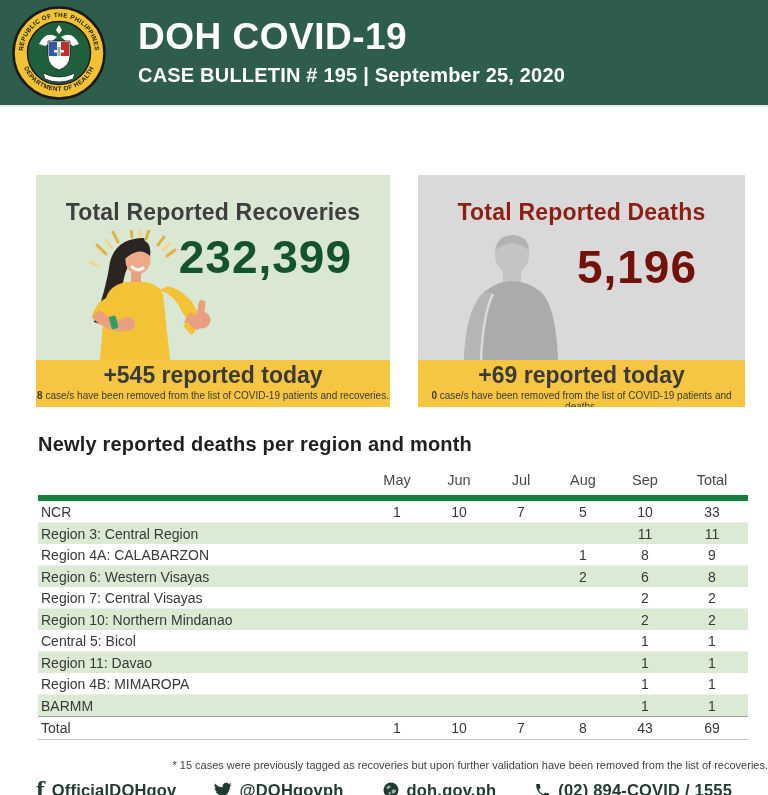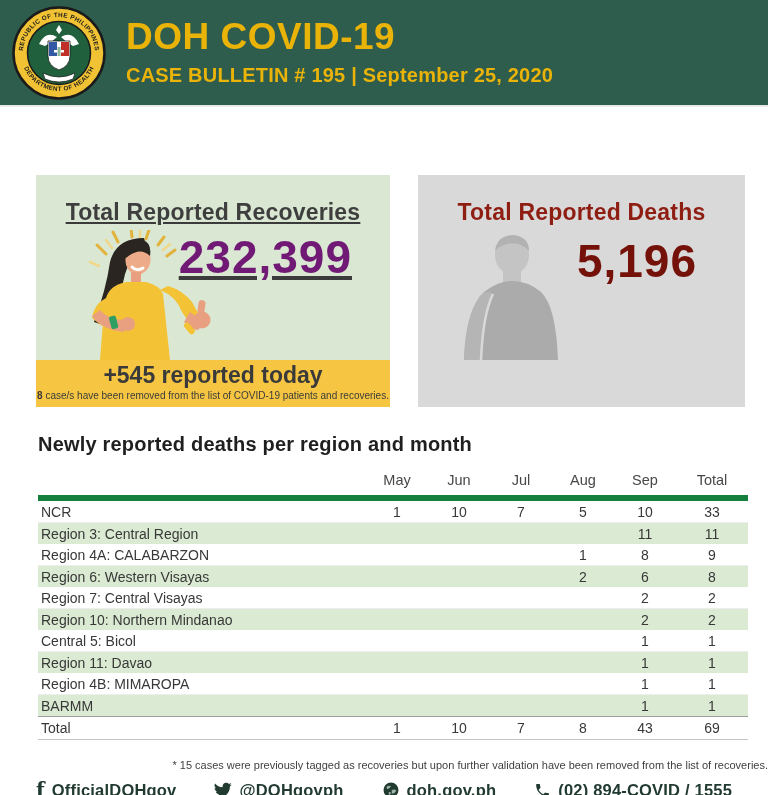--- a/index.html
+++ b/index.html
@@ -12,34 +12,34 @@
     overflow: hidden;
   }
   
   .header {
     height: 107px; background: #2e5c4d;
     display: flex; align-items: center;
     padding-left: 12px;
     border-bottom: 2px solid #e8e8e8;
   }
   .seal { width: 94px; height: 94px; flex: 0 0 auto; }
-  .header-text { margin-left: 20px; color: #eab308; }
+  .header-text { margin-left: 32px; color: #ffffff; }
   .header-title { font-size: 37px; font-weight: bold; letter-spacing: .5px; line-height: 1.05; }
   .header-subtitle { font-size: 20px; font-weight: bold; margin-top: 8px; letter-spacing: .2px; }
 
   
   .cards { display: flex; gap: 28px; margin: 68px 23px 0 36px; }
   .card { position: relative; height: 232px; overflow: hidden; }
-  .card-recoveries { flex: 0 0 354px; background: #dae8d3; text-decoration: underline; }
+  .card-recoveries { flex: 0 0 354px; background: #dae8d3; }
   .card-deaths { flex: 1; background: #d9d9d9; }
   .card-title { text-align: center; font-size: 23px; font-weight: bold; margin-top: 24px; color: #3e3e3e; letter-spacing: .2px; }
   .card-deaths .card-title { color: #8e1d12; }
-  .card-value { font-size: 46px; font-weight: bold; letter-spacing: 1px; color: #701a75; }
+  .card-value { font-size: 46px; font-weight: bold; letter-spacing: 1px; color: #14532d; }
   .card-recoveries .card-value { text-align: right; padding-right: 38px; margin-top: 4px; }
-  .card-deaths .card-value { text-align: right; padding-right: 48px; margin-top: 8px; color: #741109; }
+  .card-deaths .card-value { text-align: right; padding-right: 48px; margin-top: 14px; color: #741109; }
   .figure { position: absolute; bottom: 47px; }
   .figure-woman { left: 10px; width: 172px; height: 130px; }
   .figure-silhouette { left: 18px; width: 152px; height: 132px; }
   .strip {
     position: absolute; left: 0; right: 0; bottom: 0; height: 47px;
     background: #f6c643; text-align: center;
   }
   .strip-main { font-size: 23px; font-weight: bold; color: #3a3a3a; padding-top: 2px; }
   .strip-note { font-size: 10px; color: #3a3a3a; margin-top: 1px; }
   .strip-note b { font-weight: bold; }
@@ -172,20 +172,30 @@
       <ellipse cx="76" cy="27" rx="17" ry="19.5" fill="#c4c4c4"></ellipse>
       <path d="M59,23 Q61,7 78,7 Q93,9 93,23 Q84,13 71,16 Q63,18 59,23 Z" fill="#b2b2b2"></path>
 
       <rect x="67" y="43" width="18" height="13" fill="#c4c4c4"></rect>
 
       <path d="M28,132 Q31,80 48,64 Q62,53 76,53 Q92,53 105,64 Q120,78 122,132 Z" fill="#ababab"></path>
 
       <path d="M28,132 Q29,88 44,68 Q51,61 57,66 Q47,86 45,132 Z" fill="#b5b5b5"></path>
       <path d="M57,66 Q47,86 45,132" stroke="#d9d9d9" stroke-width="2.5" fill="none"></path>
     </svg>
+    <div class="strip">
+      <div class="strip-main">
+        <span>+69</span>
+        <span>reported today</span>
+      </div>
+      <div class="strip-note">
+        <b>0</b>
+        <span>case/s have been removed from the list of COVID-19 patients and deaths.</span>
+      </div>
+    </div>
   </div>
 
 </div>
 
 <div class="table-section">
   <div class="table-title">Newly reported deaths per region and month</div>
   <table>
     <colgroup>
       <col class="c-region">
         <col class="c-num">

